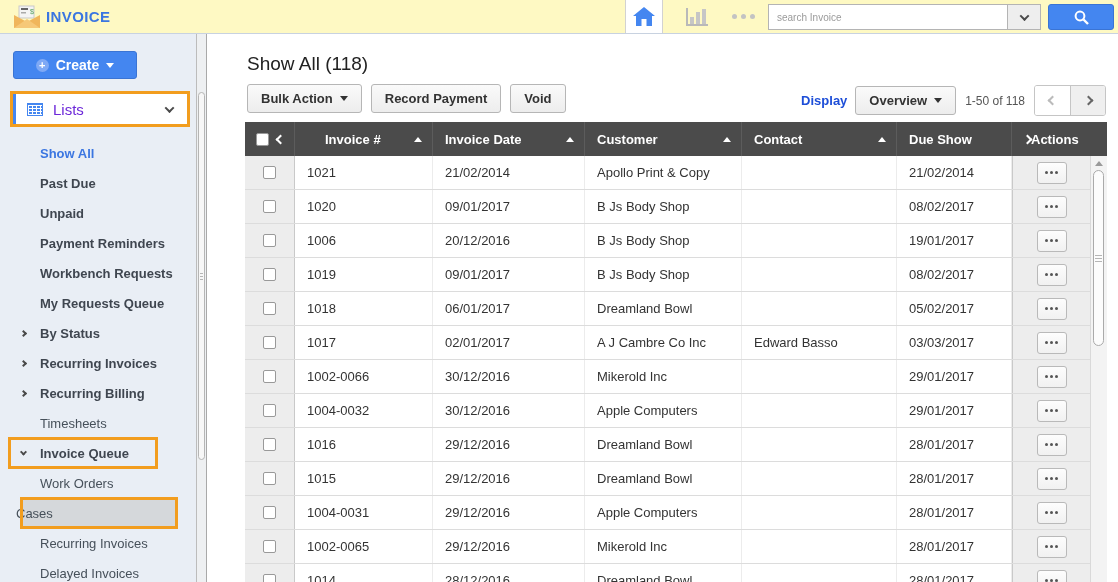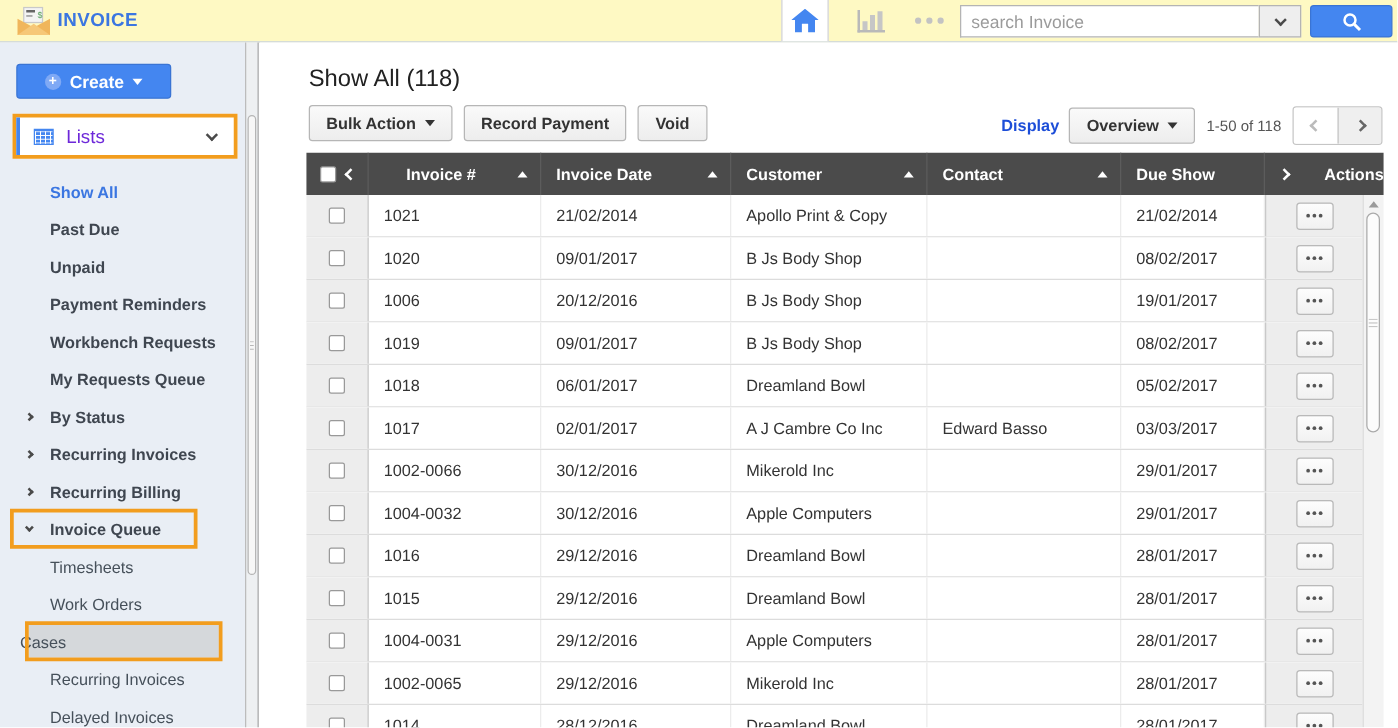--- a/index.html
+++ b/index.html
@@ -9,21 +9,21 @@
   
   .topbar { position:absolute; left:0; top:0; width:1118px; height:34px; background:#fef9c3; border-bottom:1px solid #c8d2e0; }
   .logo { position:absolute; left:13px; top:5px; width:28px; height:24px; }
   .app-title { position:absolute; left:46px; top:8px; font-size:15px; font-weight:bold; color:#3b76e1; letter-spacing:.4px; }
   .home-tile { position:absolute; left:625px; top:0; width:38px; height:33px; background:#fff; border-left:1px solid #d2d2d2; border-right:1px solid #d2d2d2; display:flex; align-items:center; justify-content:center; cursor:pointer; }
   .chart-icon { position:absolute; left:686px; top:8px; width:22px; height:18px; border-left:2px solid #b9b9b9; border-bottom:2px solid #b9b9b9; display:flex; align-items:flex-end; gap:2px; padding-left:2px; }
   .chart-icon i { display:block; width:4px; background:#c6c6c6; }
   .dots { position:absolute; left:732px; top:14px; display:flex; gap:4px; }
   .dots i { width:5px; height:5px; border-radius:50%; background:#c3c3c3; }
   .search-wrap { position:absolute; left:768px; top:4px; height:26px; display:flex; }
-  .search-input { width:239px; height:26px; border:1px solid #b4b4b4; border-right:none; padding:0 8px; font-size:14px; color:#444; background:#fff; outline:none; font-family:"Liberation Sans",sans-serif; }
+  .search-input { width:239px; height:26px; border:1px solid #b4b4b4; border-right:none; padding:0 8px; font-size:10px; color:#444; background:#fff; outline:none; font-family:"Liberation Sans",sans-serif; }
   .search-input::placeholder { color:#9b9b9b; }
   .search-dd { width:34px; height:26px; background:#eeeeee; border:1px solid #b4b4b4; display:flex; align-items:center; justify-content:center; cursor:pointer; }
   .search-btn { position:absolute; left:1048px; top:4px; width:66px; height:26px; background:#4486f0; border:1px solid #3a74d4; border-radius:3px; display:flex; align-items:center; justify-content:center; cursor:pointer; }
 
   
   .chev { display:inline-block; width:7px; height:7px; border-right:2px solid #4a4a4a; border-bottom:2px solid #4a4a4a; }
   .chev.down  { transform:rotate(45deg) translate(-1px,-1px); }
   .chev.right { transform:rotate(-45deg); }
   .chev.left  { transform:rotate(135deg); }
   .chev.white { border-color:#fff; }
@@ -75,21 +75,21 @@
   .page-btn.next { background:#efefef; border-left:1px solid #c5c5c5; }
   .page-btn.prev .chev { border-color:#bbb; }
   .page-btn.next .chev { border-color:#666; }
 
   
   .table { position:absolute; left:37px; top:88px; width:862px; height:460px; overflow:hidden; }
   .t-head { display:flex; width:862px; height:34px; background:#4b4b4b; color:#fff; font-size:13px; font-weight:bold; align-items:stretch; }
   .t-head .hcell { display:flex; align-items:center; padding-left:12px; position:relative; border-right:1px solid #5c5c5c; }
   .t-head .hcell .tri-up { position:absolute; right:10px; }
   .hc-select { width:50px; justify-content:center; gap:8px; padding-left:0 !important; }
-  .hc-actions { flex:1; border-right:none !important; gap:0;justify-content:space-between; }
+  .hc-actions { flex:1; border-right:none !important; gap:0; }
   .w-inv { width:138px; } .w-idate { width:152px; } .w-cust { width:157px; }
   .w-cont { width:155px; } .w-due { width:115px; }
   .hcell.w-inv { padding-left:30px; }
 
   .t-body { width:845px; }
   .t-row { display:flex; height:34px; border-bottom:1px solid #dcdcdc; background:#fff; font-size:13px; color:#333; }
   .t-row .cell { display:flex; align-items:center; padding-left:12px; border-right:1px solid #ececec; overflow:hidden; white-space:nowrap; }
   .c-select { width:50px; background:#ededed; border-right:1px solid #c9c9c9 !important; justify-content:center; padding-left:0 !important; }
   .c-act { width:78px; background:#ededed; border-left:1px solid #c9c9c9; border-right:none !important; justify-content:center; padding-left:0 !important; }
   .cb { width:13px; height:13px; background:#fff; border:1px solid #999; border-radius:2px; cursor:pointer; }
@@ -185,26 +185,26 @@
         <span>By Status</span>
       </div>
       <div class="nav-item">
         <span class="nav-chev chev sm right"></span>
         <span>Recurring Invoices</span>
       </div>
       <div class="nav-item">
         <span class="nav-chev chev sm right"></span>
         <span>Recurring Billing</span>
       </div>
+      <div class="nav-item sub">
+        <span>Timesheets</span>
+      </div>
       <div class="nav-item hl-invoice-queue">
         <span class="nav-chev chev sm down"></span>
         <span>Invoice Queue</span>
-      </div>
-      <div class="nav-item sub">
-        <span>Timesheets</span>
       </div>
       <div class="nav-item sub">
         <span>Work Orders</span>
       </div>
       <div class="nav-item sub selected" style="z-index: 0; padding-left: 16px;">
         <span class="sel-bg"></span>
         <span>Cases</span>
       </div>
       <div class="nav-item sub">
         <span>Recurring Invoices</span>

